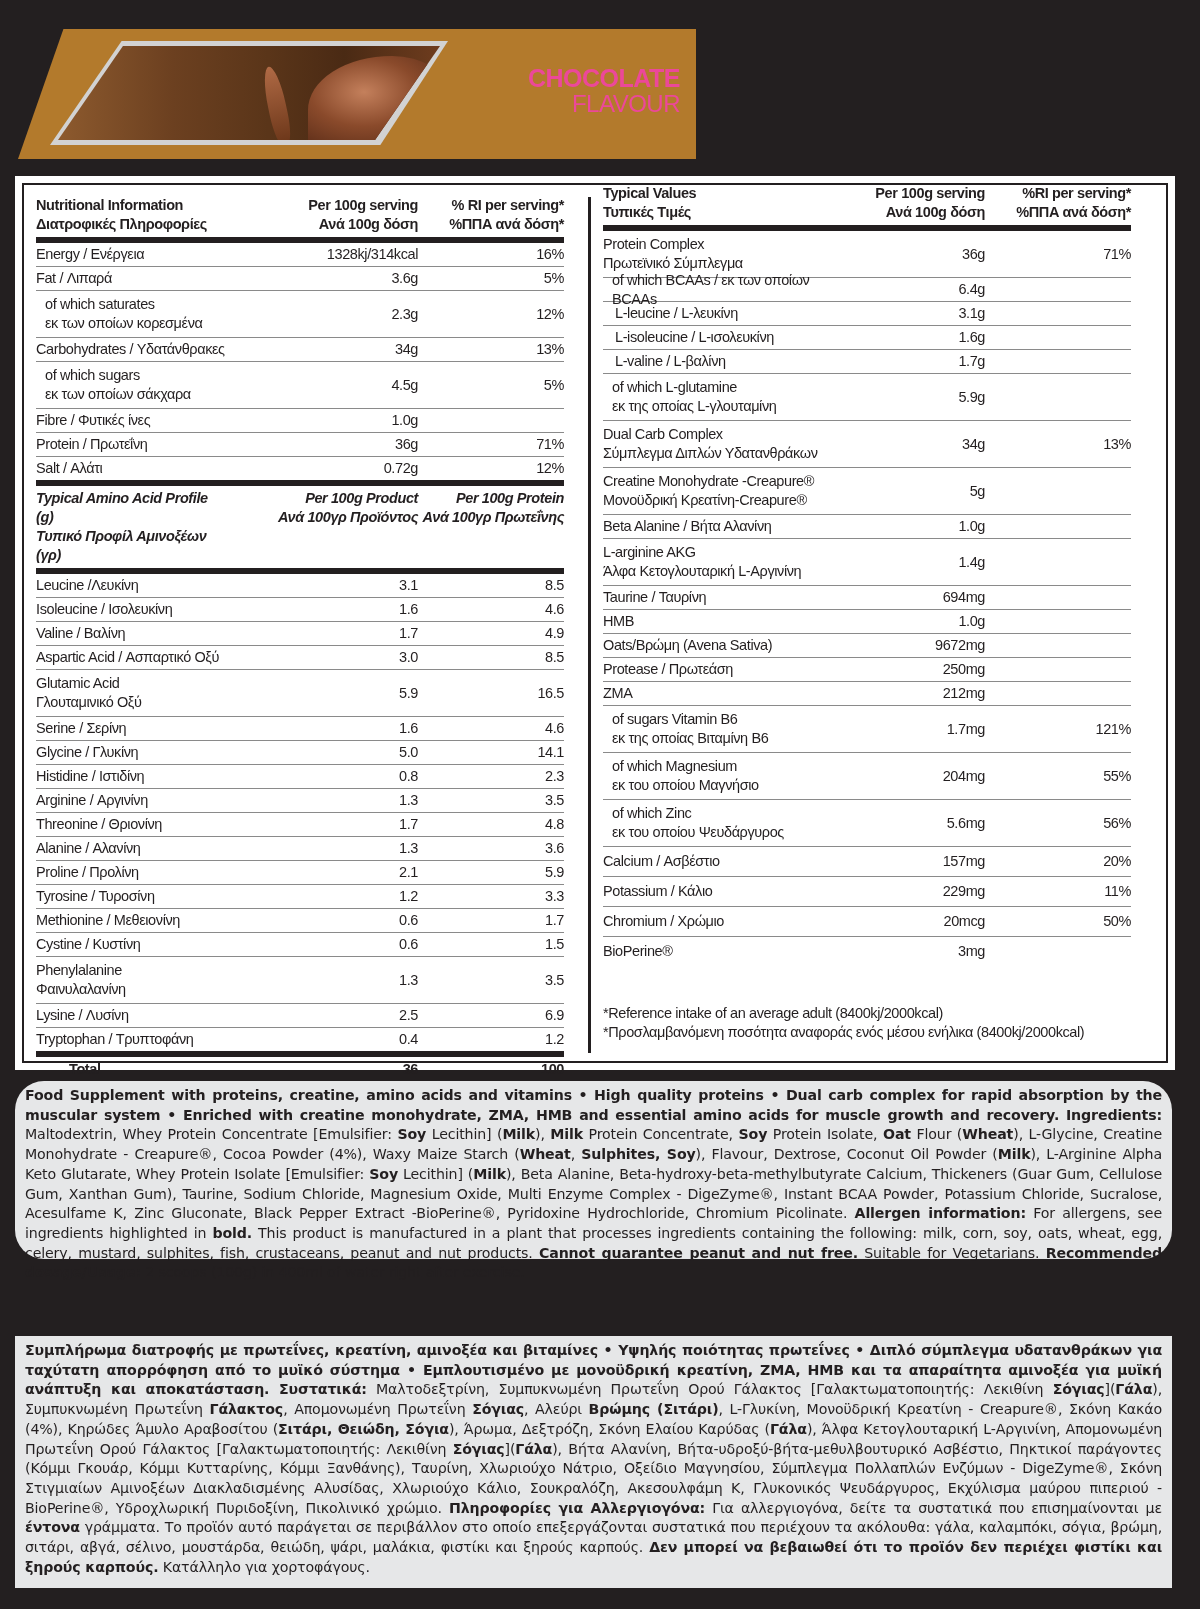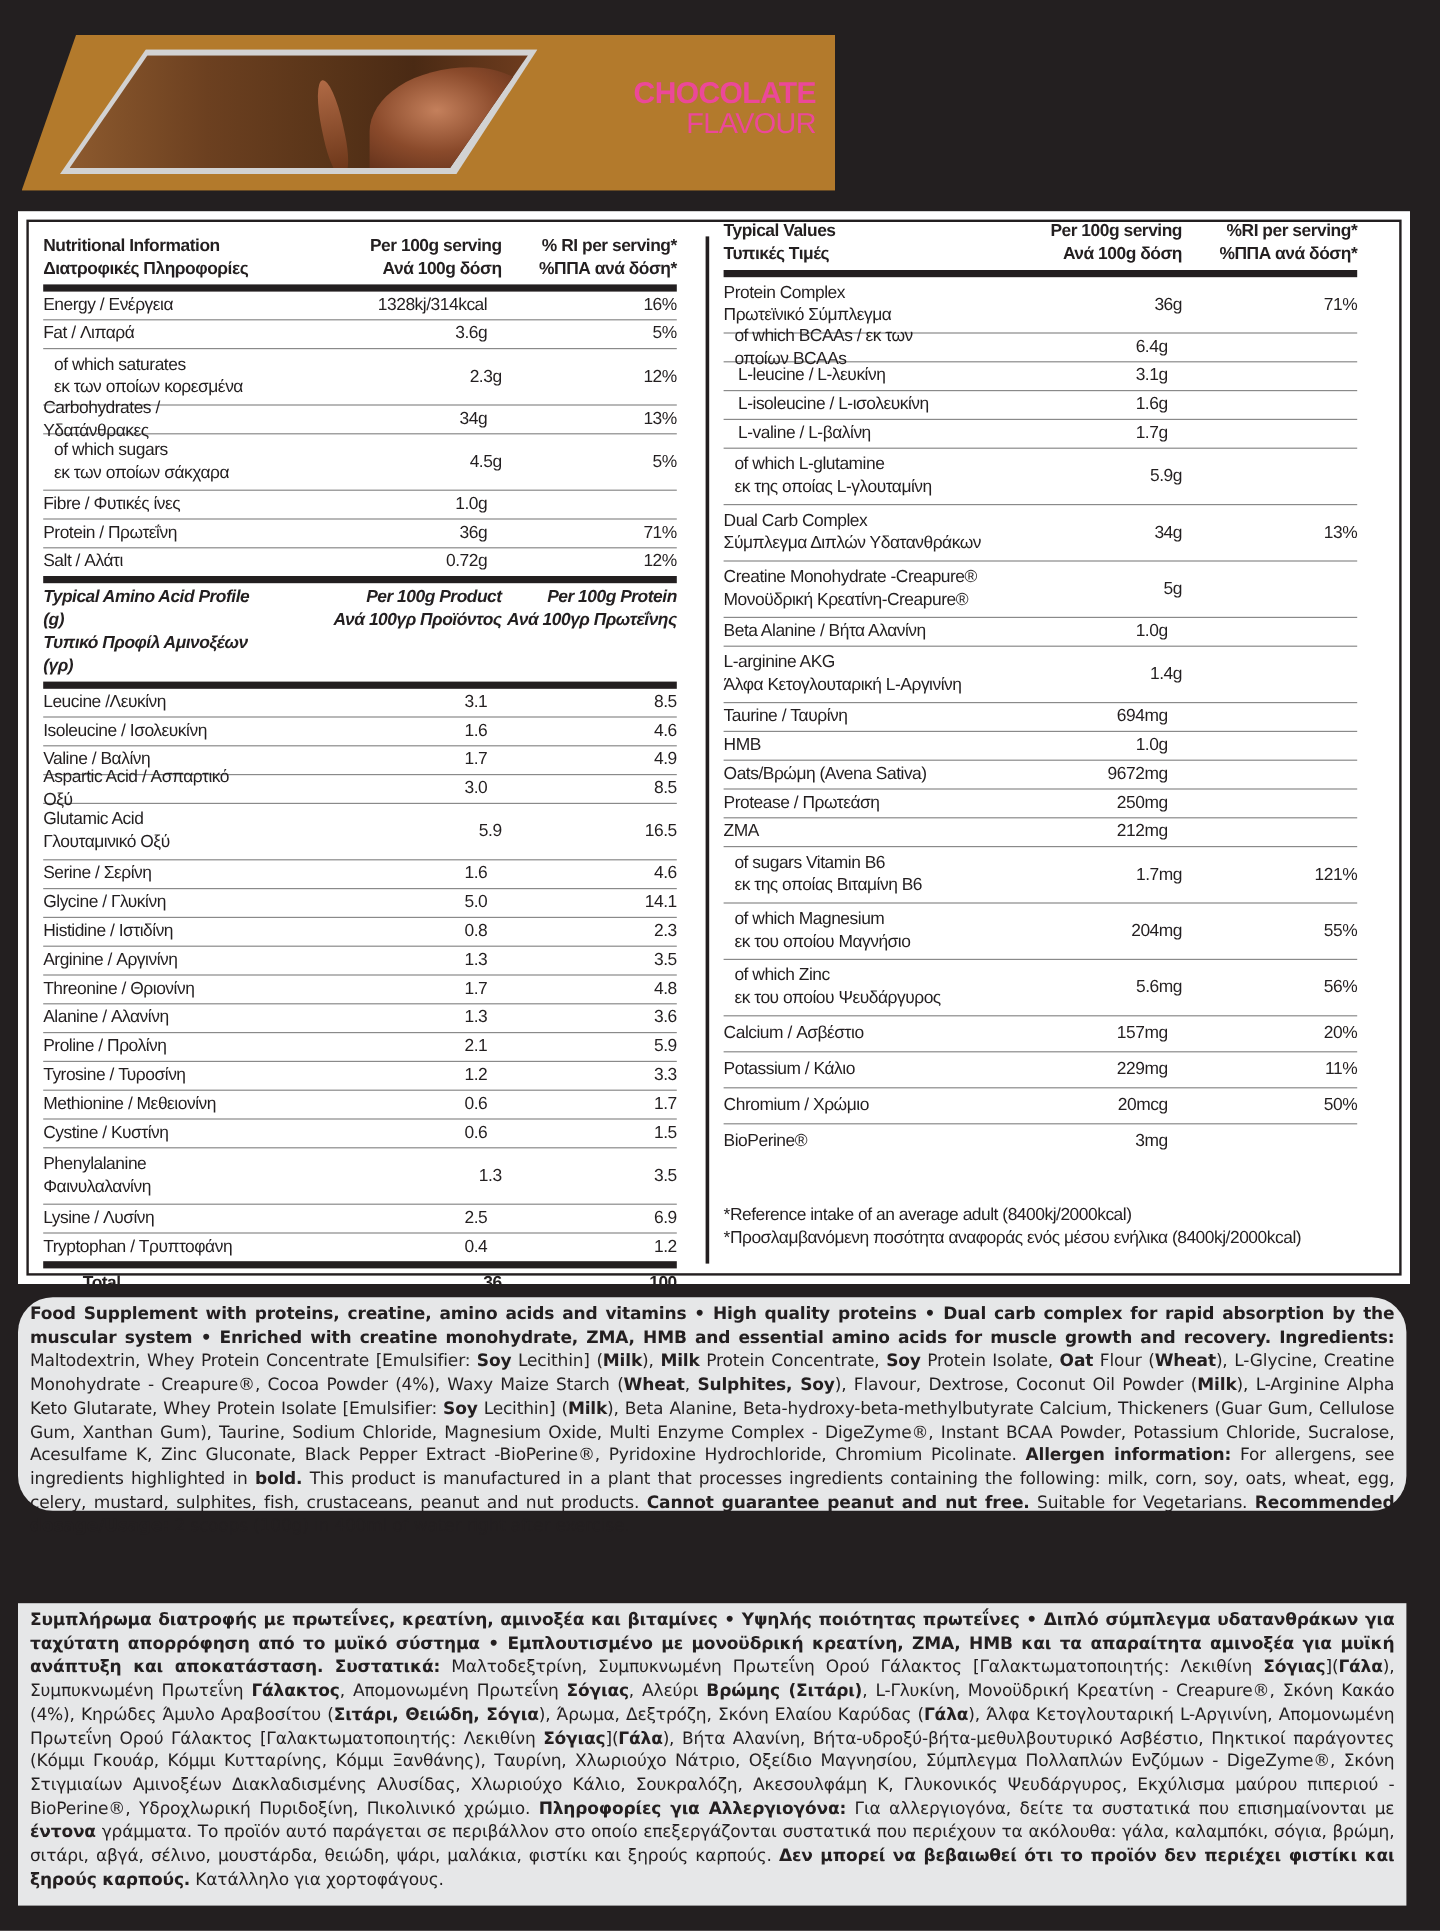--- a/index.html
+++ b/index.html
@@ -24,21 +24,21 @@
 
   
   .panel { position:absolute; left:15px; top:176px; width:1160px; height:894px; background:#fff; }
   .panel-inner { position:absolute; left:7px; top:7px; right:7px; bottom:7px; border:2px solid #231f20; }
   .divider { position:absolute; left:573px; top:21px; width:3px; height:856px; background:#231f20; }
 
   .tbl { position:absolute; font-size:14.5px; letter-spacing:-0.4px; }
   .tbl .hdr { display:flex; font-weight:bold; line-height:19px; padding-bottom:3px; }
   .tbl .rule { height:6px; background:#231f20; }
   .tbl .row { display:flex; align-items:center; border-bottom:1.5px solid #8a8a8a; line-height:19px; }
-  .tbl .row.single { height:23px;gap:12px; }
+  .tbl .row.single { height:23px; }
   .tbl .row.double { height:46px; }
   .tbl .row:last-child { border-bottom:none; }
   .c-name { flex:1; }
   .c-name.ind1 { padding-left:9px; }
   .c-name.ind2 { padding-left:12px; }
   .c-v1, .c-v2 { text-align:right; }
   .left .c-v1 { width:190px; }
   .left .c-v2 { width:146px; }
   .right .c-v1 { width:160px; }
   .right .c-v2 { width:146px; }

